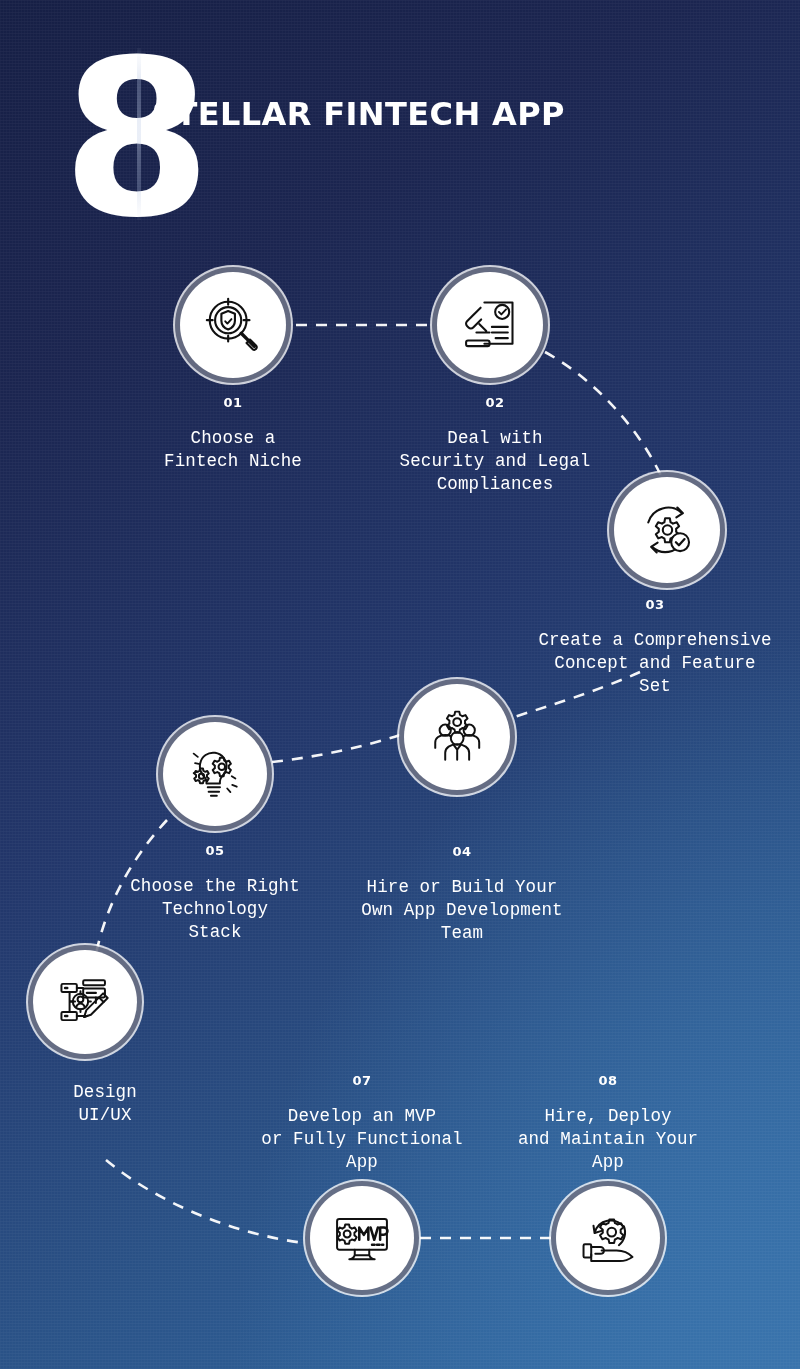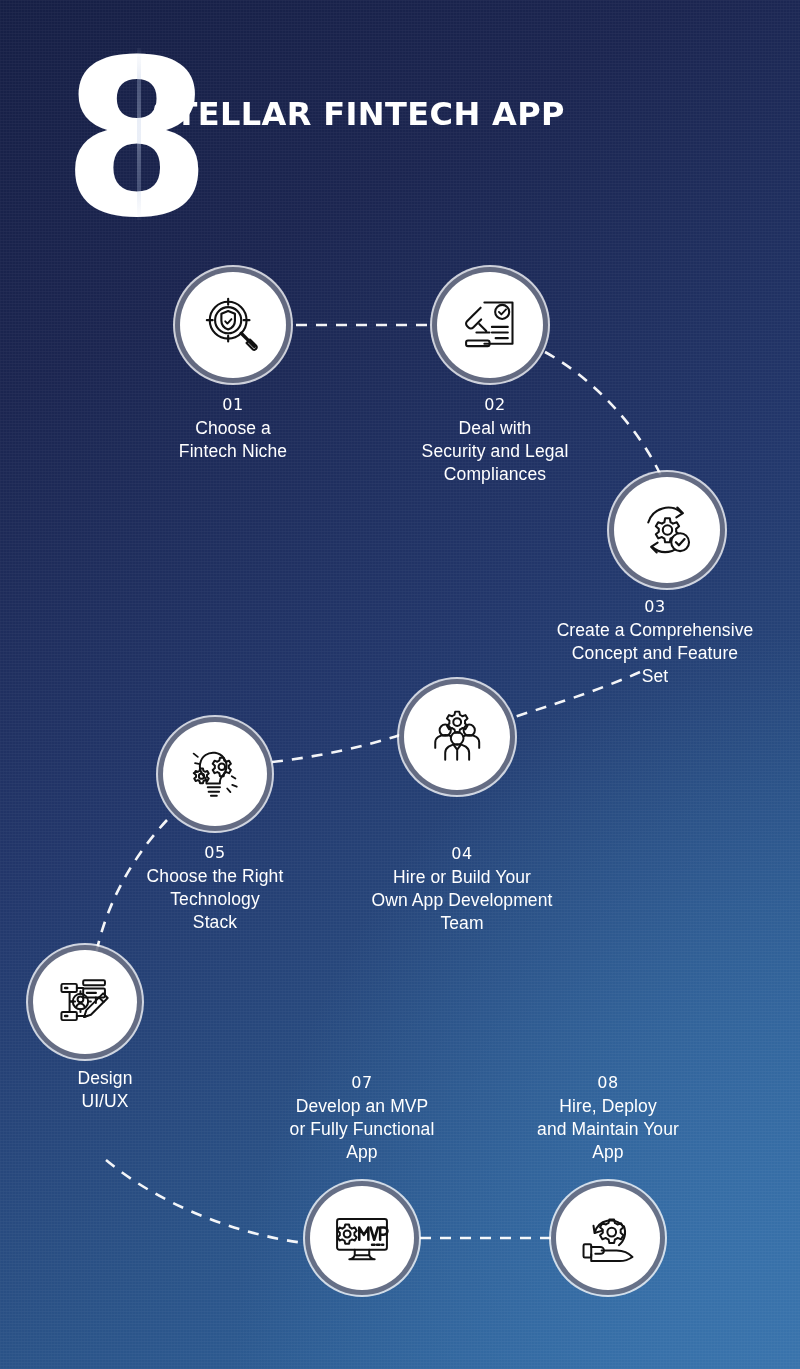--- a/index.html
+++ b/index.html
@@ -78,33 +78,33 @@
     border-radius:50%;
     background:#ffffff;
     border:3px solid rgba(255,255,255,.92);
     box-shadow:0 0 0 5px rgba(12,22,55,.55), 0 0 0 7px rgba(255,255,255,.78);
     display:flex; align-items:center; justify-content:center;
   }
   .node svg { display:block; }
 
   .caption { position:absolute; text-align:center; color:#ffffff; }
   .caption .num {
-    font-size:16px;
-    font-weight:400;
+    font-size:13px;
+    font-weight:700;
     letter-spacing:.5px;
     line-height:1.35;
     font-family:"DejaVu Sans", sans-serif;
   }
   .caption .desc {
     font-size:17.5px;
     font-weight:400;
     line-height:1.33;
     letter-spacing:.1px;
-    margin-top:1px;
-    font-family:Liberation Sans, sans-serif;
+    margin-top:15px;
+    font-family:Liberation Mono, monospace;
   }
 </style>
 </head>
 <body>
 
 <div class="bg"></div>
 <div class="bg-noise"></div>
 
 <div class="header">
   <div class="big-number">8</div>

